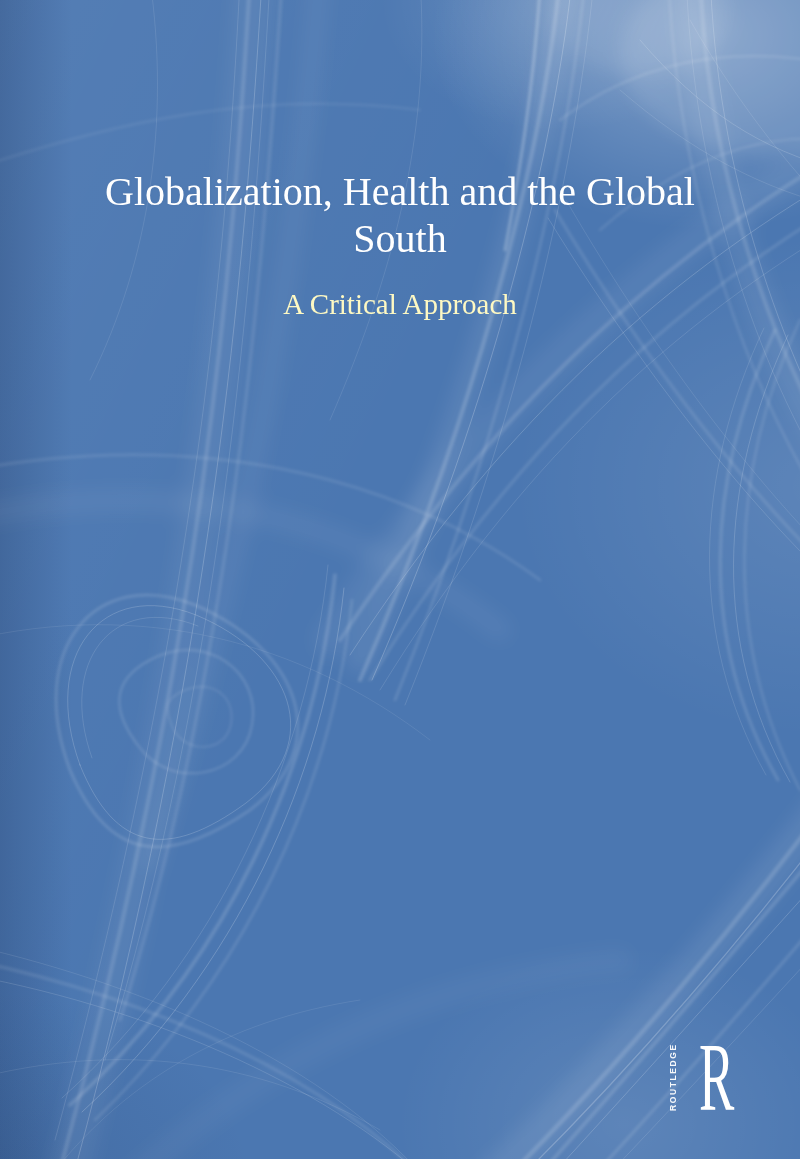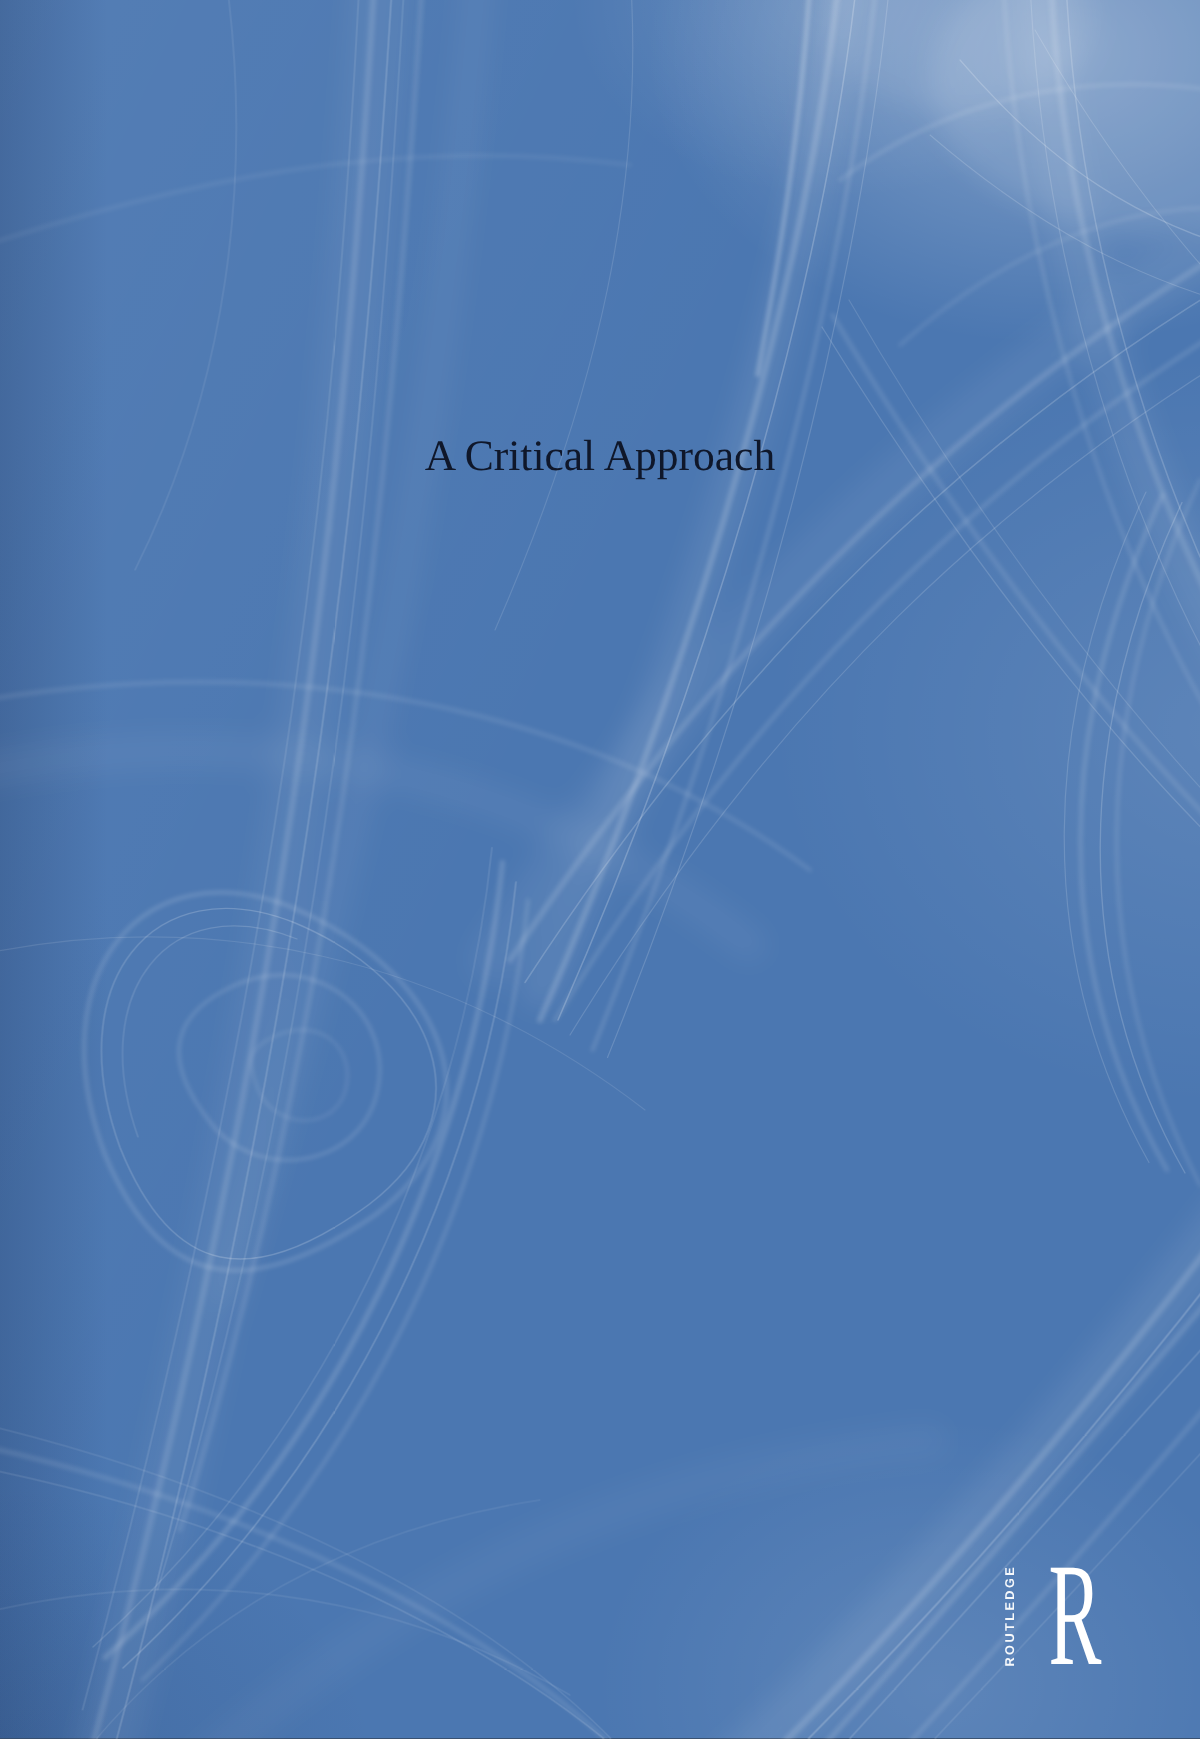--- a/index.html
+++ b/index.html
@@ -52,21 +52,21 @@
     text-shadow: 0 0 2px rgba(80,115,165,0.35);
   }
   .subtitle {
     position: absolute;
     top: 288px;
     left: 0;
     right: 0;
     text-align: center;
     font-size: 29px;
     font-weight: 500;
-    color: #0f172a;
+    color: #fef9c3;
   }
   .authors {
     position: absolute;
     top: 948px;
     left: 0;
     right: 0;
     text-align: center;
     font-family: "Liberation Sans", sans-serif;
     font-size: 26px;
     font-weight: 500;
@@ -191,20 +191,21 @@
       <path d="M -30 640 C 140 600, 300 640, 430 740" stroke-width="0.8" opacity="0.11"></path>
       <path d="M -30 1080 C 120 1040, 260 1060, 380 1130" stroke-width="0.8" opacity="0.12"></path>
       <path d="M 40 1190 C 120 1080, 230 1020, 360 1000" stroke-width="0.8" opacity="0.11"></path>
       <path d="M 640 40 C 700 110, 760 150, 840 170" stroke-width="0.8" opacity="0.20"></path>
       <path d="M 620 90 C 690 150, 760 190, 850 210" stroke-width="0.7" opacity="0.16"></path>
       <path d="M 690 20 C 730 90, 780 160, 850 230" stroke-width="0.7" opacity="0.16"></path>
     </g>
   </svg>
 
   <div class="text-layer">
+    <h1 class="title">Globalization, Health and the Global South</h1>
 
     <div class="subtitle">A Critical Approach</div>
 
 
     <div class="logo">
       <span class="logo-vertical">ROUTLEDGE</span>
       <span class="logo-r">R</span>
     </div>
   </div>
 

